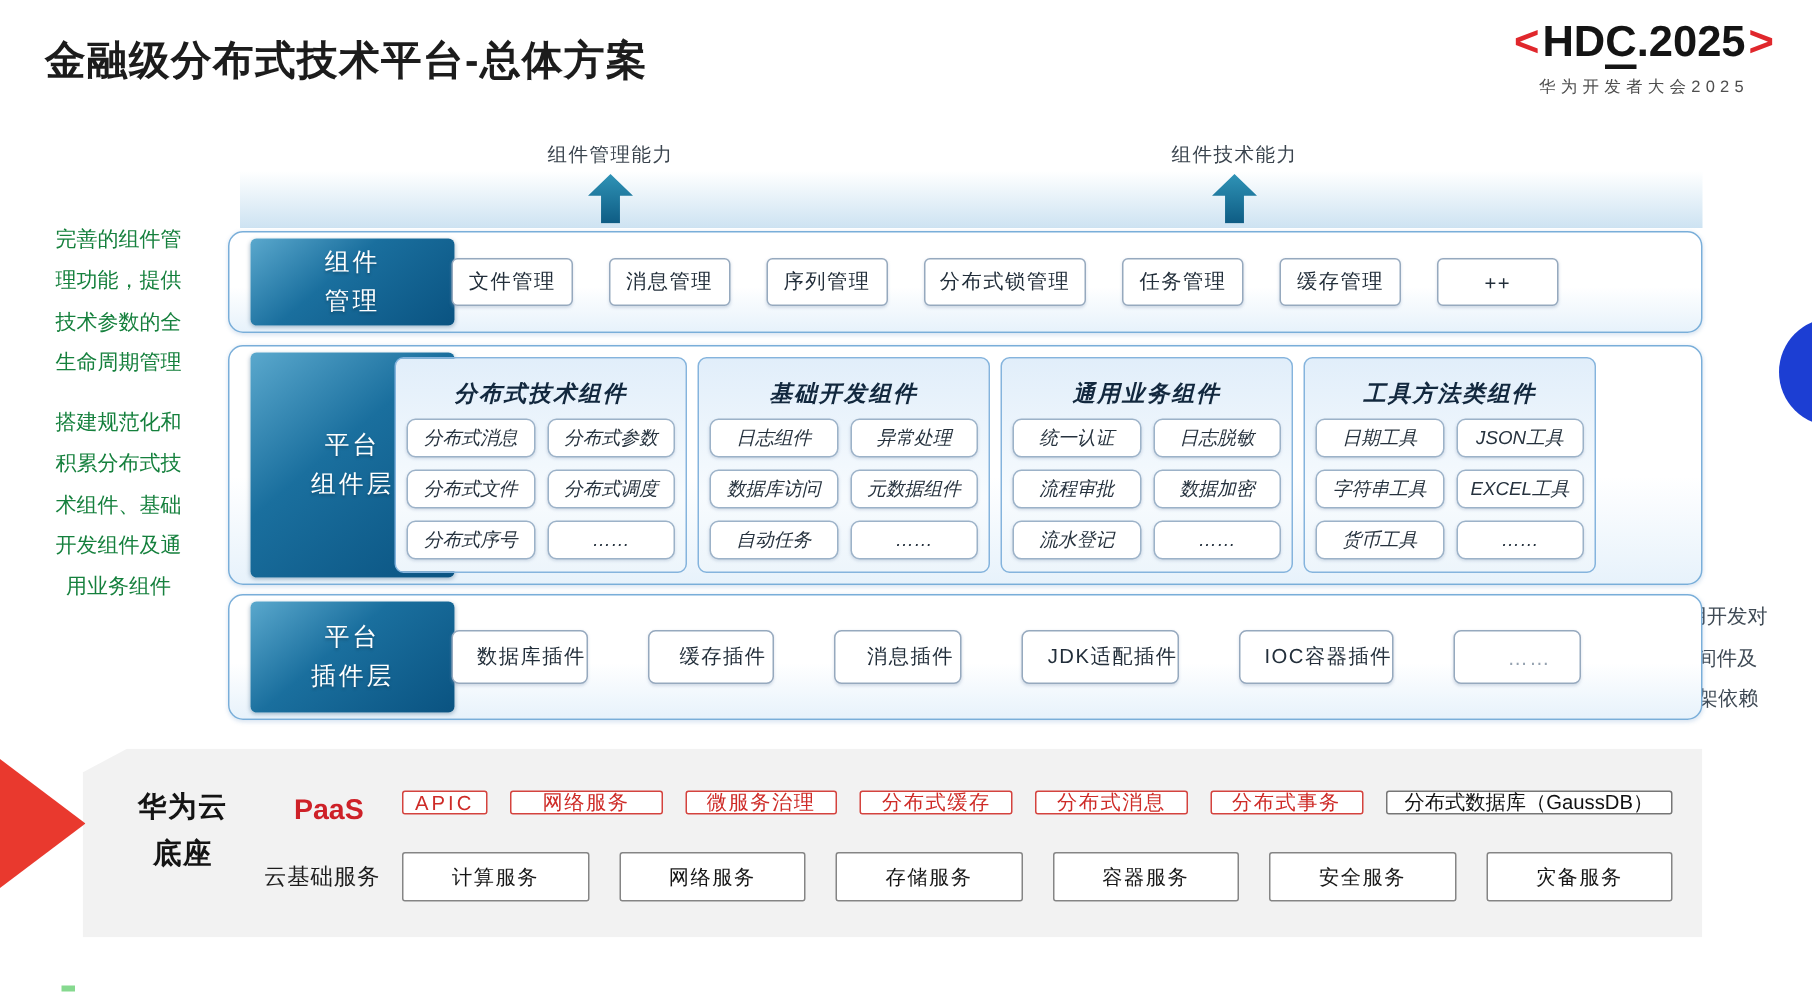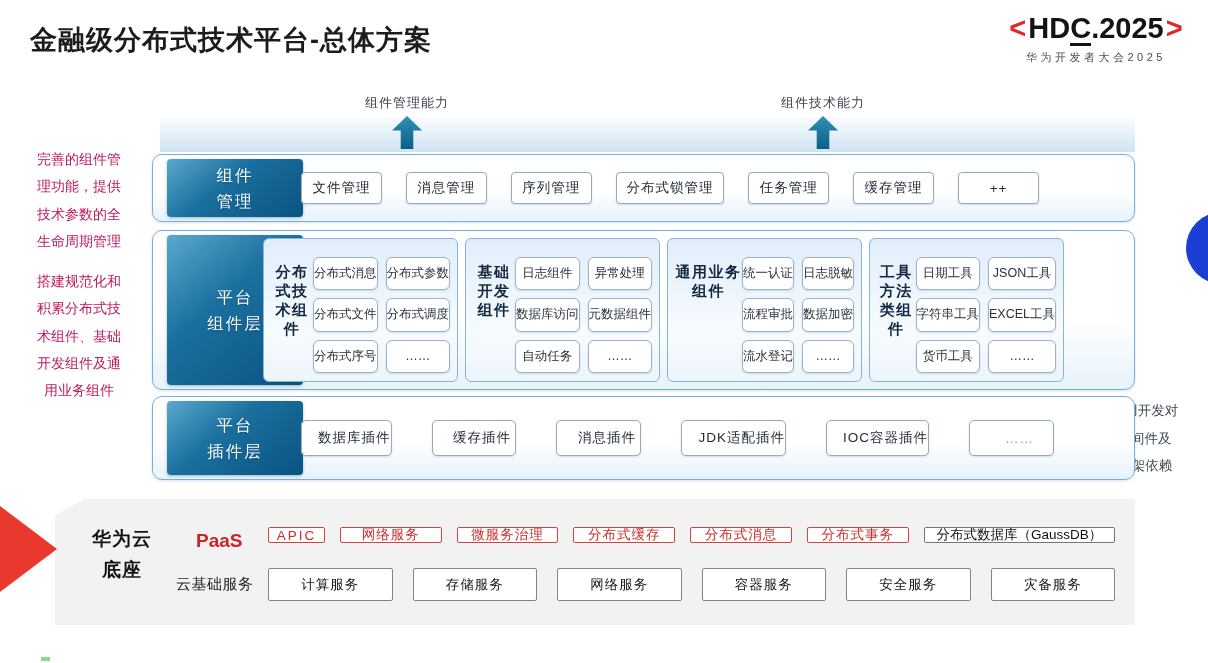--- a/index.html
+++ b/index.html
@@ -29,21 +29,21 @@
   .arrow-group.left { left:342px; top:94px; }
   .arrow-group.right { left:758px; top:94px; }
   .arrow-label { font-size:13px; color:#3a444e; letter-spacing:1px; }
   .up-arrow {
     width:30px; height:33px; margin:4px auto 0;
     background:linear-gradient(180deg,#2f93b6 0%, #0e5c84 100%);
     clip-path:polygon(50% 0, 100% 44%, 71% 44%, 71% 100%, 29% 100%, 29% 44%, 0 44%);
   }
 
   
-  .note { position:absolute; color:#be185d; text-align:center; }
+  .note { position:absolute; color:#15803d; text-align:center; }
   .note-left-top { left:32px; top:146px; width:94px; font-size:14px; line-height:1.95; }
   .note-left-bottom { left:32px; top:268px; width:94px; font-size:14px; line-height:1.95; }
   .note-right { left:1080px; top:397px; width:102px; font-size:13.5px; line-height:2.05; color:#3e4954; }
 
   
   .layer-row {
     position:absolute; left:152px; width:983px;
     border:1px solid #79aed9; border-radius:10px;
     background:linear-gradient(180deg,#ffffff 55%, #e7f2fb 100%);
     box-shadow:0 1px 3px rgba(110,155,200,0.28);
@@ -74,21 +74,21 @@
   }
   .row-plugin .item-box { height:36px; border-radius:5px;padding-left:16px; }
   .item-box.wide { flex:1.35; }
   .dots { color:#95a2b0; }
 
   
   .cols { position:absolute; left:110px; right:70px; top:7px; bottom:7px; display:flex; gap:7px; }
   .col {
     flex:1; border:1px solid #85b4dd; border-radius:6px;
     background:linear-gradient(180deg,#e1eefa 0%, #f7fbfe 65%, #edf5fb 100%);
-    padding:18px 7px 8px; display:flex; flex-direction:row;
+    padding:8px 7px 8px; display:flex; flex-direction:column;font-style:italic;
   }
   .col-title { text-align:center; font-weight:bold; font-size:15px; color:#12283e; letter-spacing:1.5px; padding:6px 0 7px; }
   .col-grid { flex:1; display:grid; grid-template-columns:1fr 1fr; gap:8px; }
   .col-grid .box {
     background:#fff; border:1px solid #9cb2c8; border-radius:6px;
     display:flex; align-items:center; justify-content:center;
     font-size:12.5px; color:#26323e; white-space:nowrap;
     box-shadow:0 1px 2px rgba(140,160,190,0.35);
   }
 
@@ -267,22 +267,22 @@
     <div class="paas-box">网络服务</div>
     <div class="paas-box">微服务治理</div>
     <div class="paas-box">分布式缓存</div>
     <div class="paas-box">分布式消息</div>
     <div class="paas-box">分布式事务</div>
     <div class="paas-box neutral">分布式数据库（GaussDB）</div>
   </div>
 
   <div class="cloud-row">
     <div class="cloud-box">计算服务</div>
+    <div class="cloud-box">网络服务</div>
     <div class="cloud-box">存储服务</div>
-    <div class="cloud-box">网络服务</div>
     <div class="cloud-box">容器服务</div>
     <div class="cloud-box">安全服务</div>
     <div class="cloud-box">灾备服务</div>
   </div>
 
   <div class="blue-circle"></div>
   <div class="green-speck"></div>
 
 </div>
 

